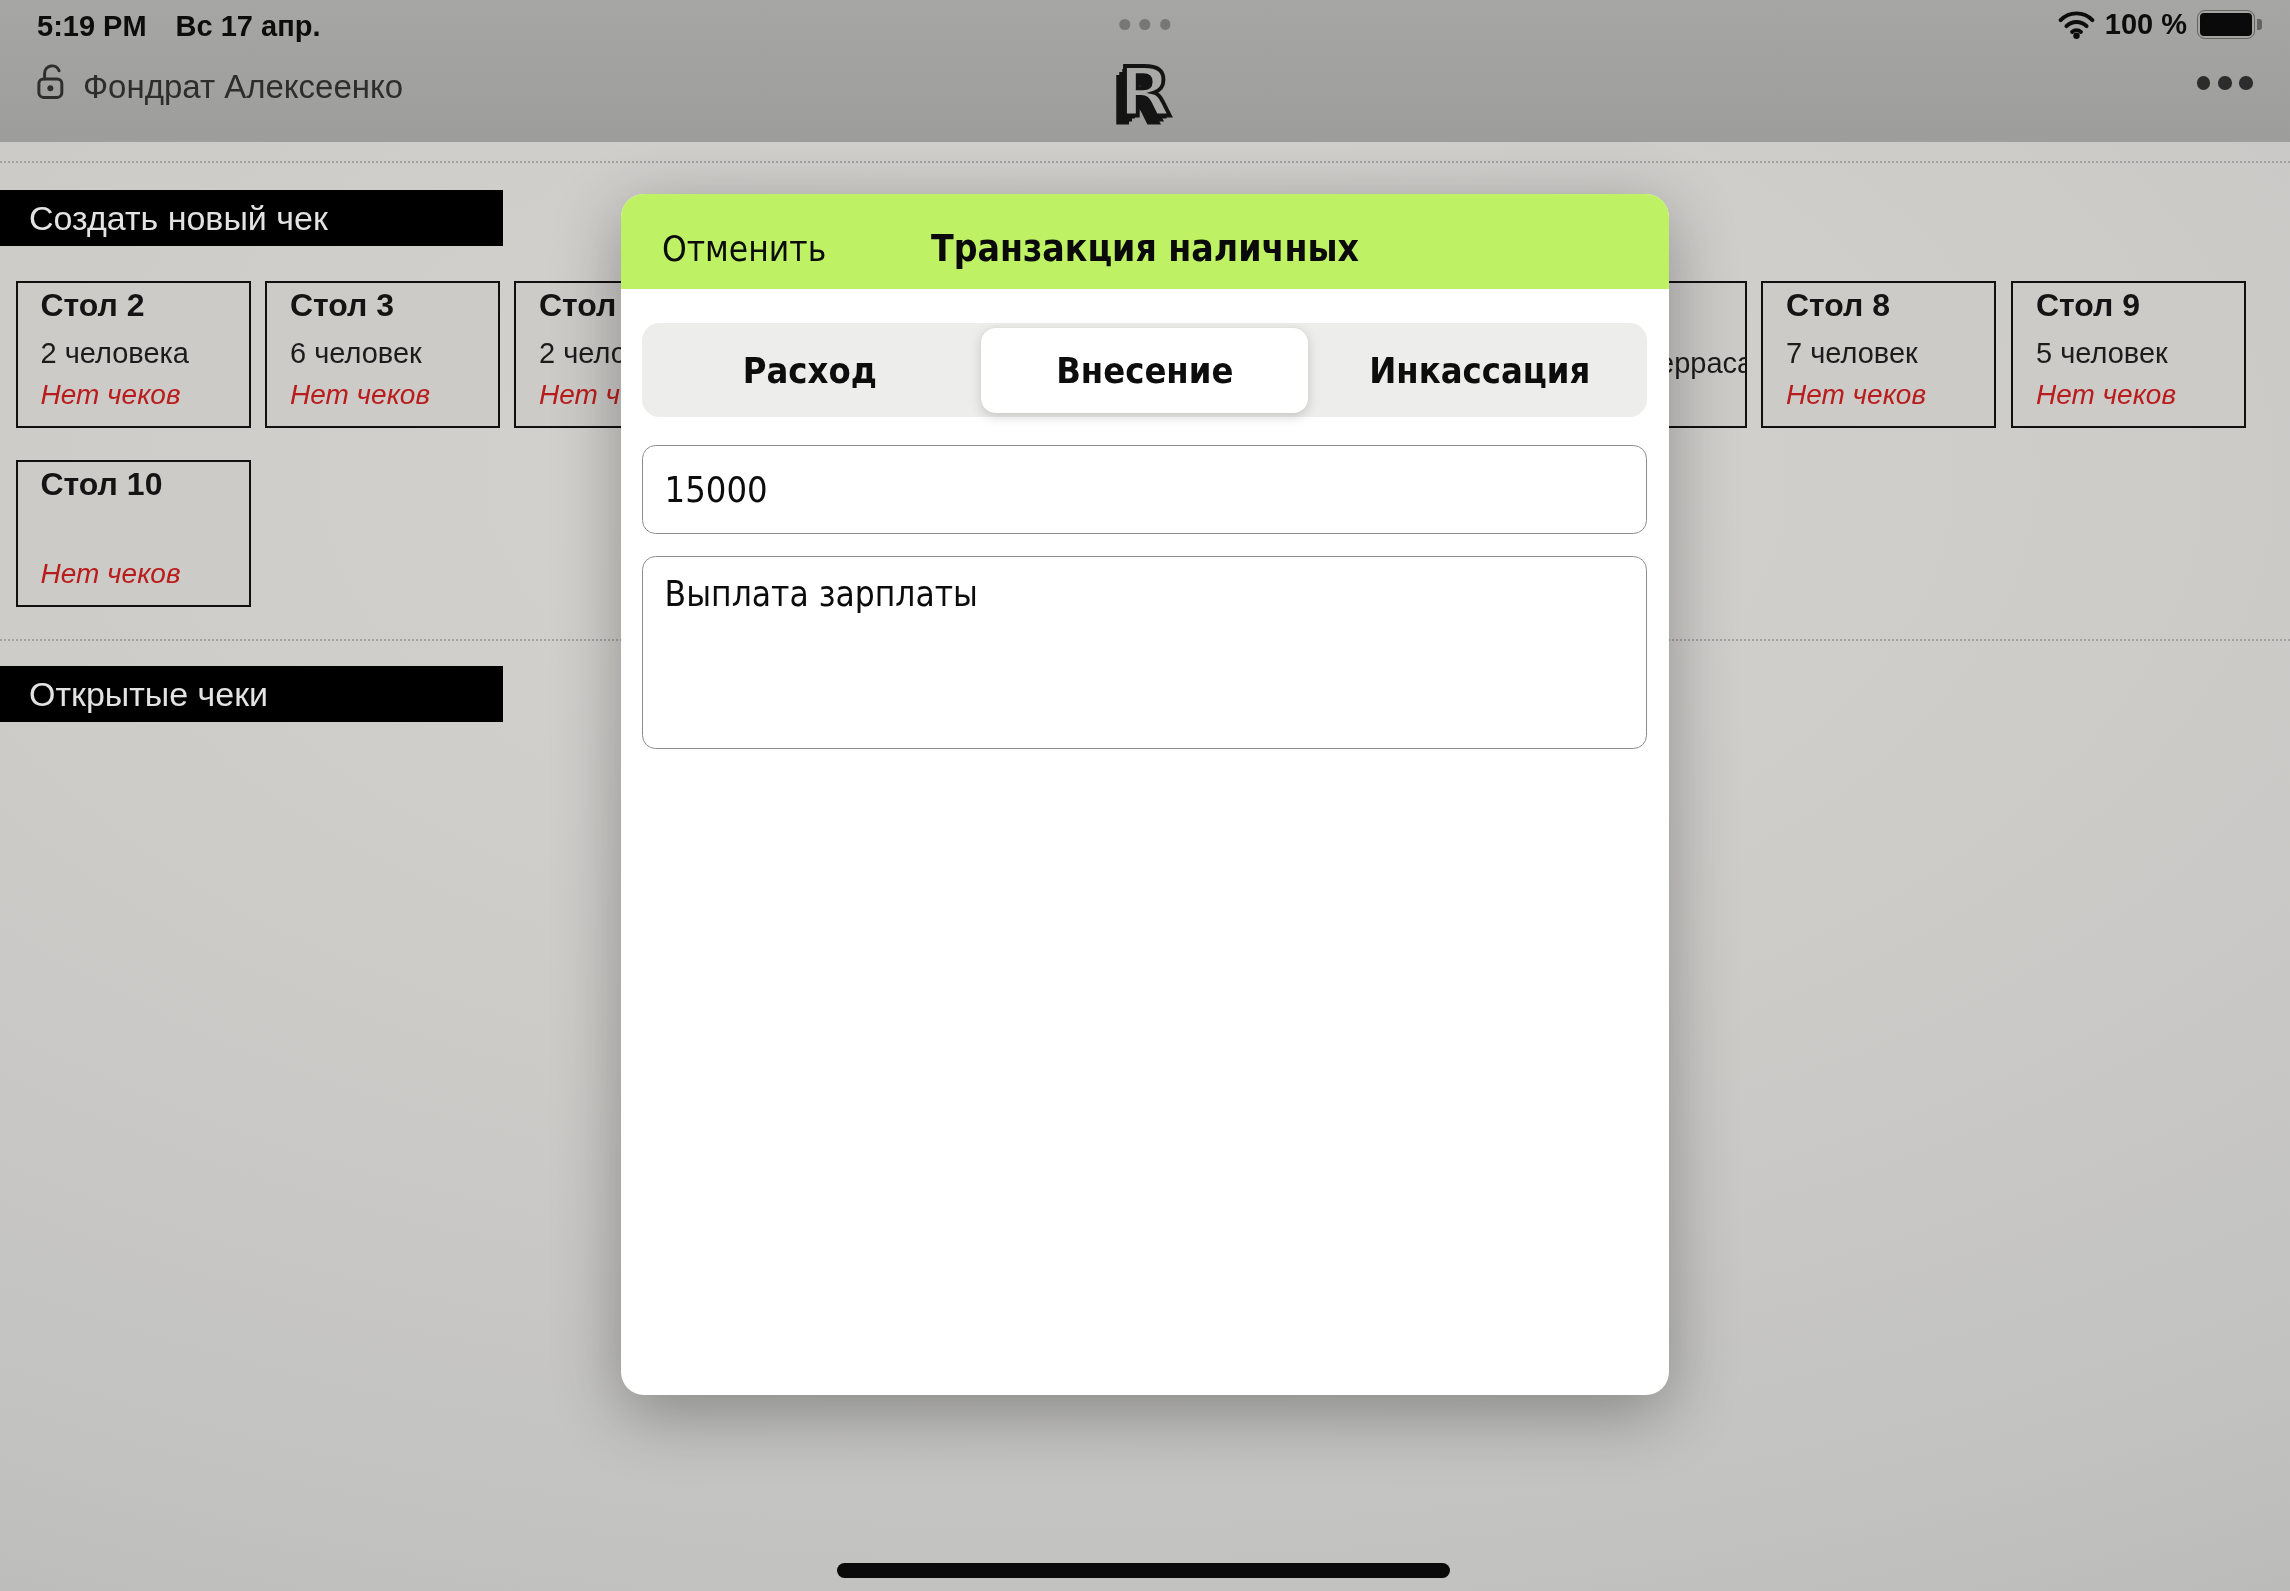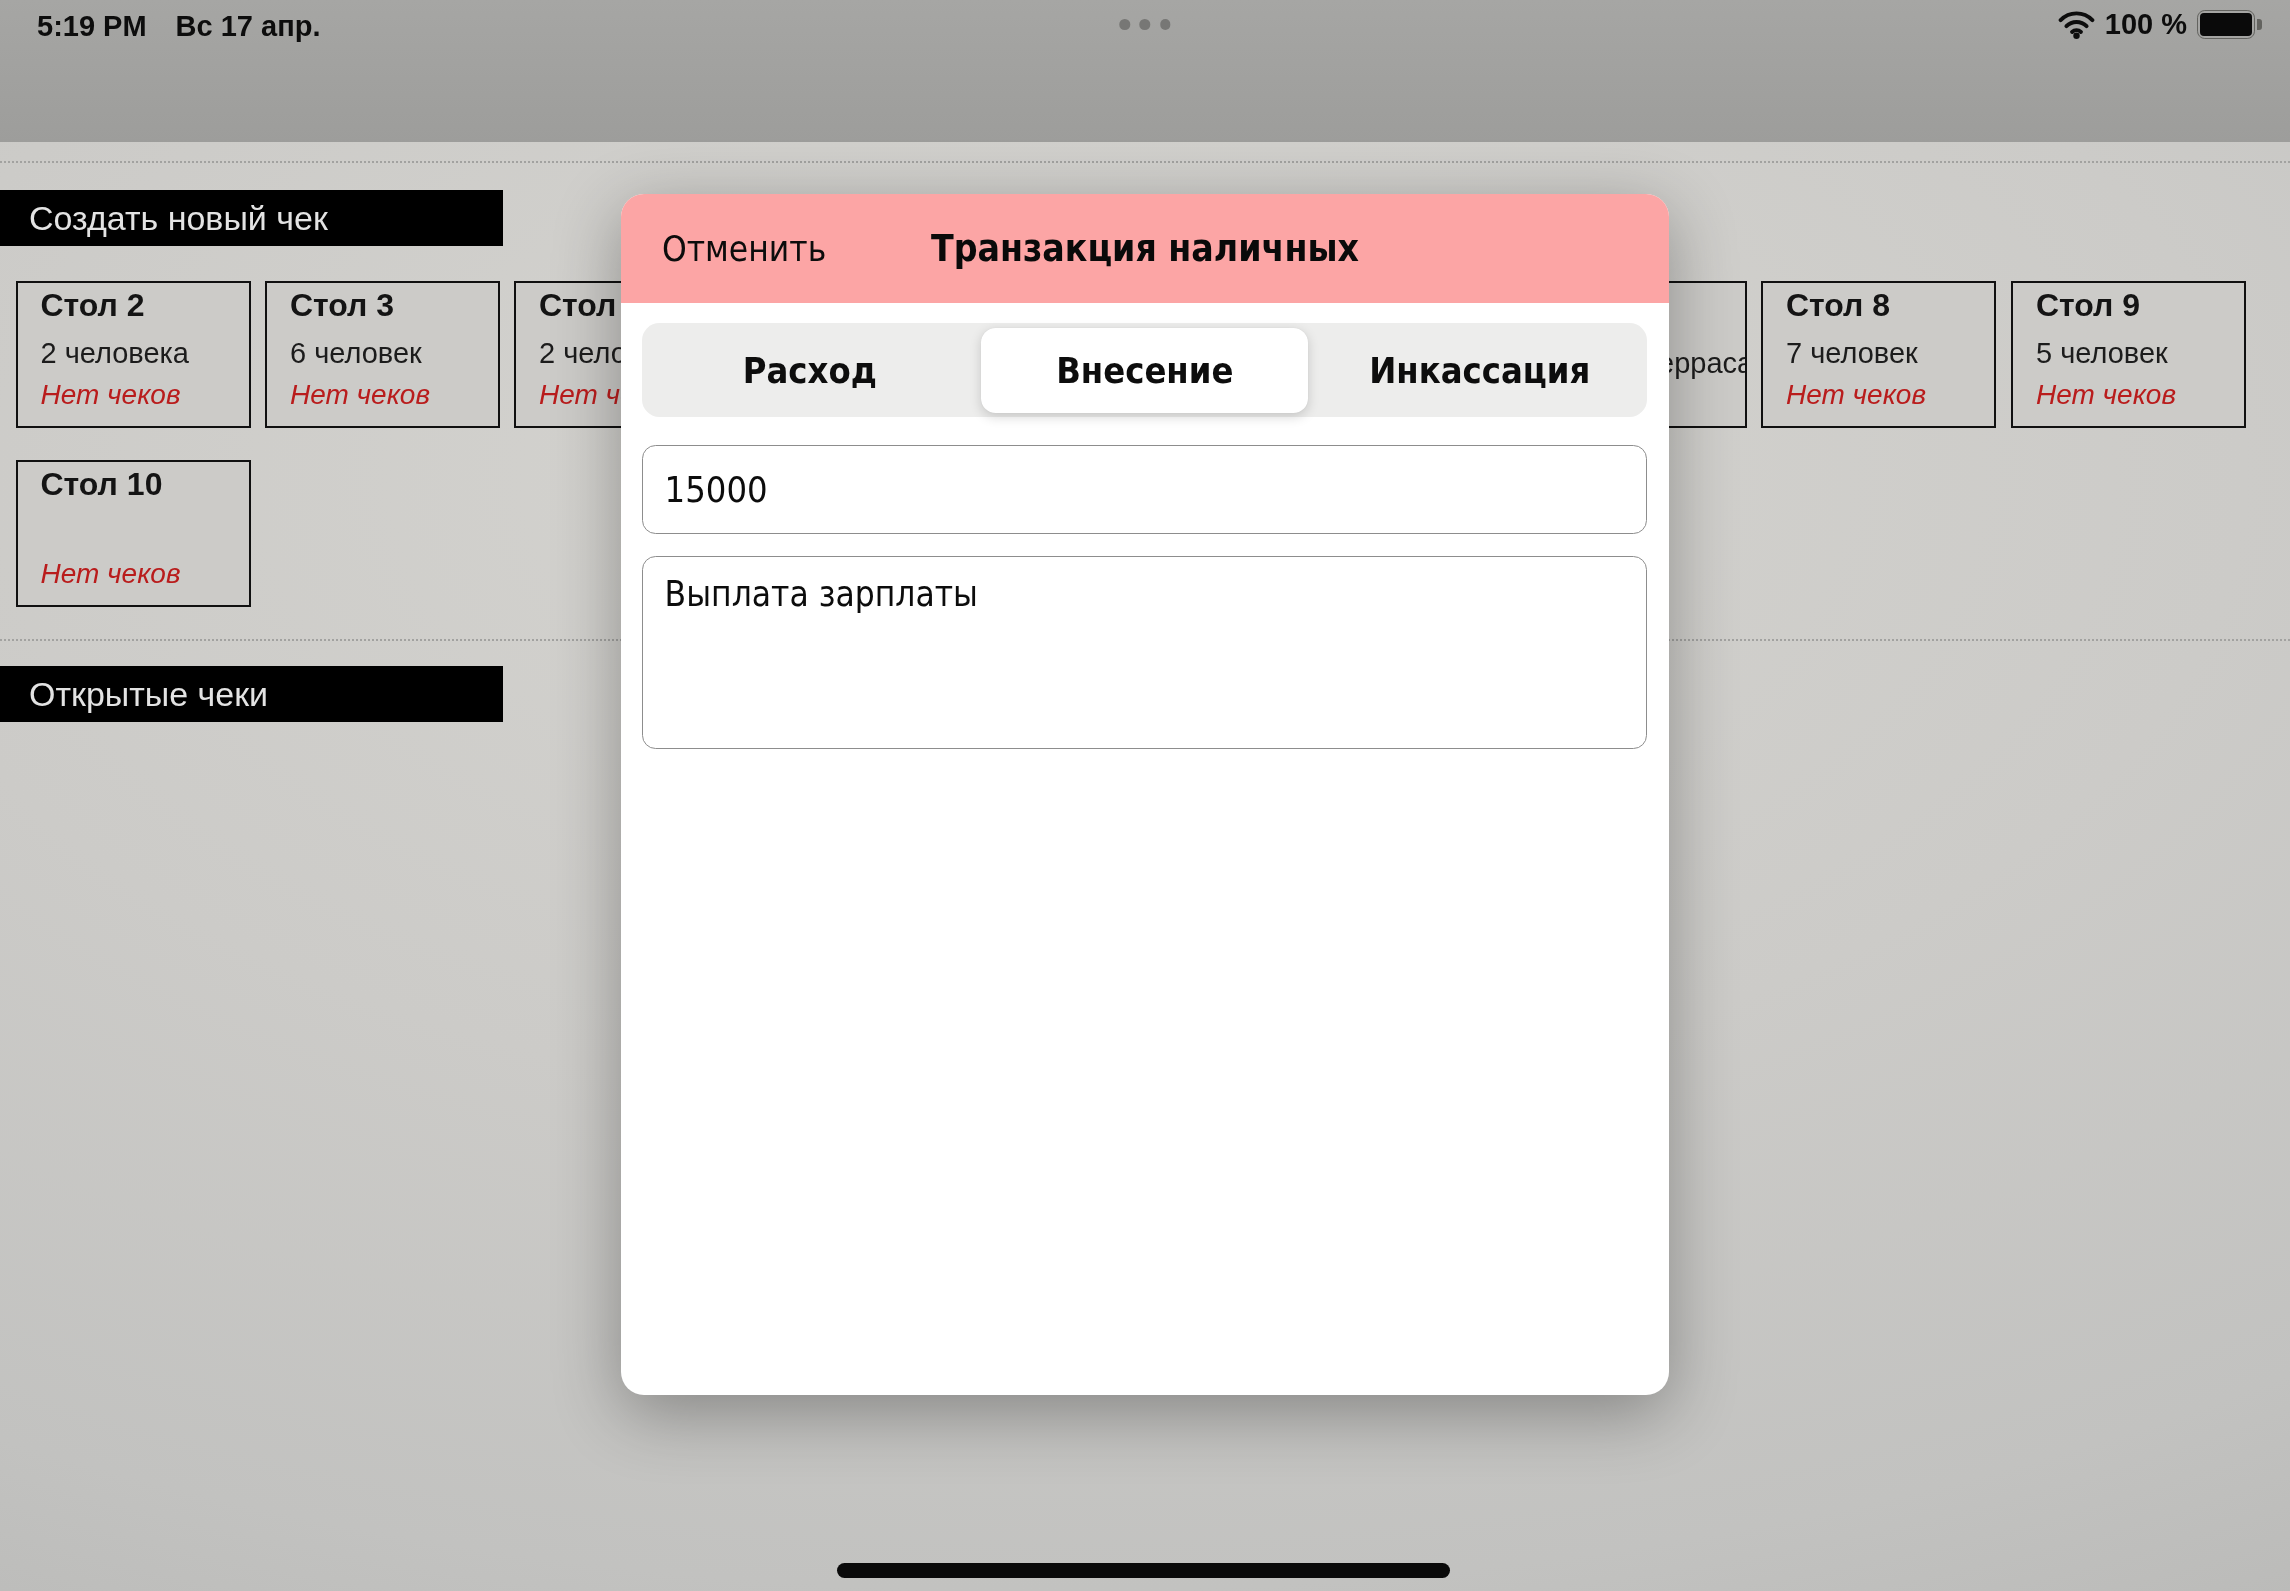--- a/index.html
+++ b/index.html
@@ -42,21 +42,21 @@
   
   .card{position:absolute;width:235px;height:147px;background:#cccbc8;border:2.9px solid #101010;box-sizing:border-box;overflow:hidden;cursor:pointer;}
   .card .t{position:absolute;left:23px;top:4px;font-size:32px;font-weight:600;color:#141414;white-space:nowrap;}
   .card .g{position:absolute;left:23px;top:54px;font-size:29px;font-weight:400;color:#1c1c1c;white-space:nowrap;}
   .card .s{position:absolute;left:23px;bottom:15.5px;font-size:28px;font-style:italic;color:#b91c1c;white-space:nowrap;}
   .card .frag{position:absolute;left:144px;top:64px;font-size:29px;color:#1c1c1c;white-space:nowrap;}
 
   
   .modal{position:absolute;left:621px;top:194px;width:1048px;height:1201px;background:#fff;
     border-radius:23px;box-shadow:0 17.5px 68px rgba(0,0,0,.32);z-index:10;}
-  .modal-header{position:relative;height:109px;background:#fca5a5;border-radius:23px 23px 0 0;padding-left:30px;}
+  .modal-header{position:relative;height:95px;background:#bef264;border-radius:23px 23px 0 0;padding-left:30px;}
   .mh-cancel{position:absolute;left:41px;top:0;height:109px;display:flex;align-items:center;
     font-size:35px;font-weight:400;color:#0c0c0c;cursor:pointer;}
   .mh-title{position:absolute;left:0;right:0;top:0;height:109px;display:flex;align-items:center;justify-content:center;
     font-size:37px;font-weight:700;color:#0a0a0a;}
   .mh-create{position:absolute;right:41px;top:0;height:109px;display:flex;align-items:center;
     font-size:37px;font-weight:700;color:#0a0a0a;cursor:pointer;}
 
   .tabbar{position:absolute;left:21.3px;top:129px;width:1005px;height:94px;background:#ededec;border-radius:17.5px;display:flex;}
   .tab-thumb{position:absolute;left:calc(33.333% + 3.9px);top:4.9px;width:calc(33.333% - 7.8px);height:85px;
     background:#fff;border-radius:14.6px;box-shadow:0 3.9px 11.6px rgba(0,0,0,.16),0 0 1px rgba(0,0,0,.1);}
@@ -99,20 +99,36 @@
         </svg>
       </span>
       <span>100 %</span>
       <span class="battery">
         <span class="fill"></span>
           <span class="nub"></span>
       </span>
     </div>
   </div>
 
+  <div class="app-header">
+    <span class="lock">
+      <svg width="33" height="39" viewBox="0 0 28 34">
+        <rect x="3" y="14" width="20" height="16" rx="4" fill="none" stroke="#2e2e2e" stroke-width="2.6"></rect>
+        <circle cx="13" cy="22" r="2.6" fill="#2e2e2e"></circle>
+        <path d="M8 14 V 9 a 6.5 6.5 0 0 1 12.6 -2.2" fill="none" stroke="#2e2e2e" stroke-width="2.6" stroke-linecap="round"></path>
+      </svg>
+    </span>
+    <span class="user-name">Фондрат Алексеенко</span>
+    <span class="logo">R</span>
+    <span class="more-menu">
+      <span class="dot"></span>
+        <span class="dot"></span>
+        <span class="dot"></span>
+    </span>
+  </div>
 </div>
 
 <div class="dotted" style="top:161px"></div>
 
 <div class="banner" style="top:190px">Создать новый чек</div>
 
 <div class="card" style="left:15.5px;top:281px">
   <span class="t">Стол 2</span>
   <span class="g">2 человека</span>
   <span class="s">Нет чеков</span>

